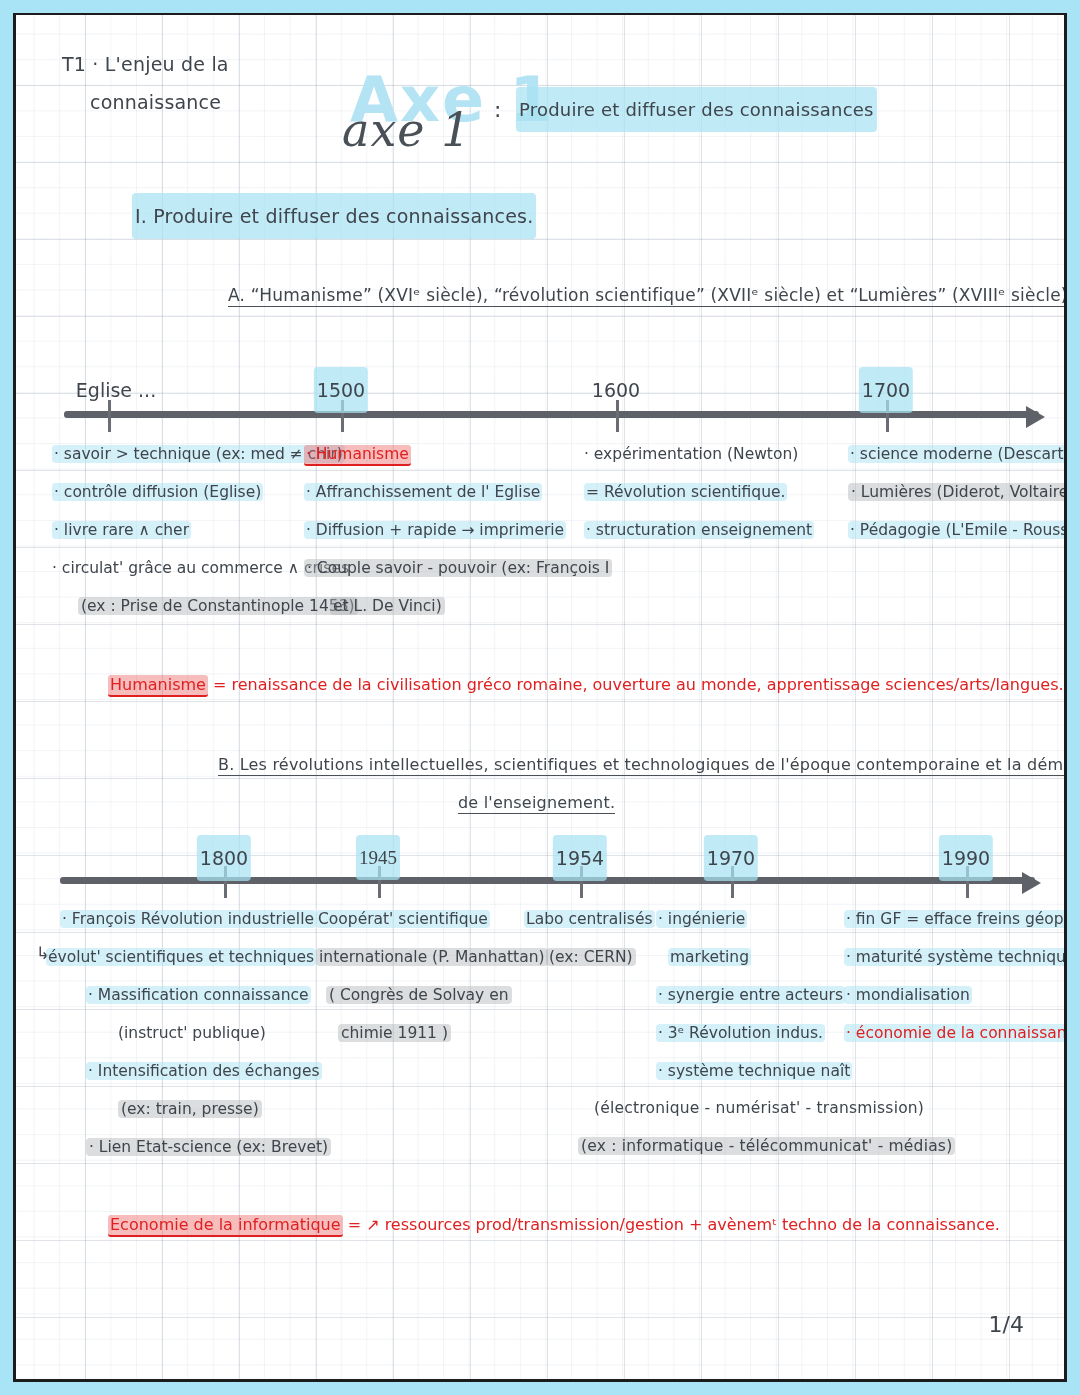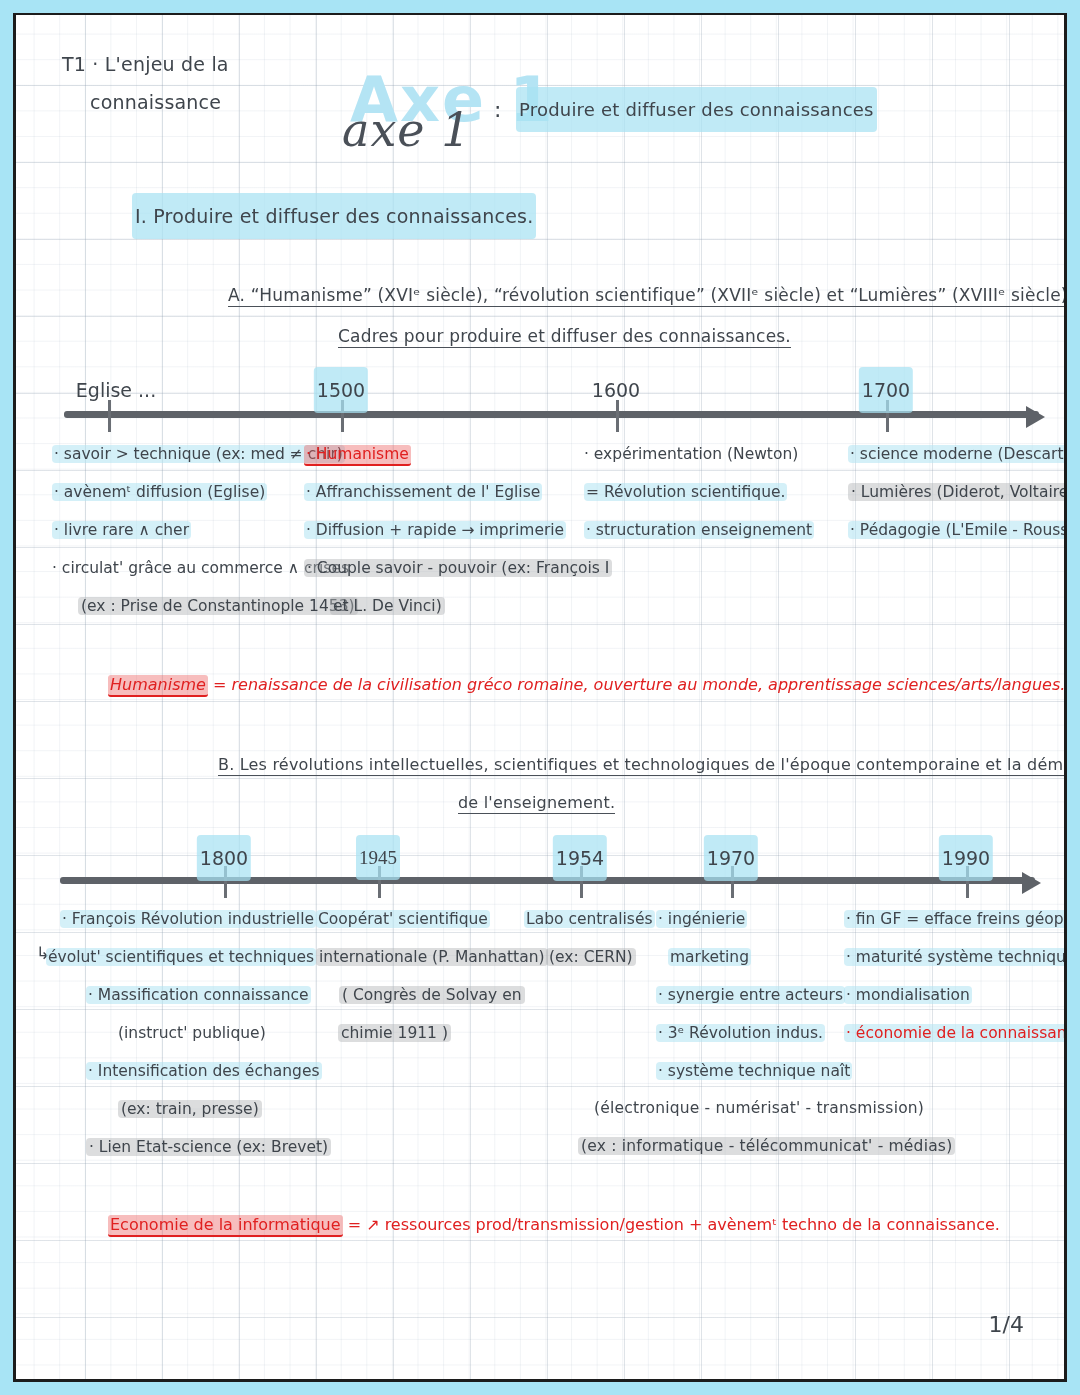--- a/index.html
+++ b/index.html
@@ -210,23 +210,20 @@
       <span class="hl-blue">Produire et diffuser des connaissances</span>
     </div>
 
     <div class="hw" id="sec-I">
       <span class="hl-blue">I. Produire et diffuser des connaissances.</span>
     </div>
 
     <div class="hw" id="headA-1">
       <span class="und">A. “Humanisme” (XVIᵉ siècle), “révolution scientifique” (XVIIᵉ siècle) et “Lumières” (XVIIIᵉ siècle) : de nouveaux</span>
     </div>
-    <div class="hw" id="headA-2">
-      <span class="und">Cadres pour produire et diffuser des connaissances.</span>
-    </div>
 
     <div class="tl-axis" style="left:48px; top:396px; width:975px;"></div>
     <div class="tl-arrow" style="left:1010px; top:391px;"></div>
 
     <div class="tl-tick" style="left:92px;  top:385px; height:32px;"></div>
     <div class="tl-tick" style="left:325px; top:385px; height:32px;"></div>
     <div class="tl-tick" style="left:600px; top:385px; height:32px;"></div>
     <div class="tl-tick" style="left:870px; top:385px; height:32px;"></div>
 
     <div class="tl-date" style="left:100px; top:364px;">
@@ -237,21 +234,21 @@
     </div>
     <div class="tl-date" style="left:600px; top:364px;">
       <span>1600</span>
     </div>
     <div class="tl-date" style="left:870px; top:364px;">
       <span class="hl-blue">1700</span>
     </div>
 
     <div class="col" style="left:36px; top:420px;">
       <div class="row"><span class="hl-blue-soft">· savoir &gt; technique (ex: med ≠ chir)</span></div>
-      <div class="row"><span class="hl-blue-soft">· avènemᵗ diffusion (Eglise)</span></div>
+      <div class="row"><span class="hl-blue-soft">· contrôle diffusion (Eglise)</span></div>
       <div class="row"><span class="hl-blue-soft">· livre rare ∧ cher</span></div>
       <div class="row"><span>· circulat' grâce au commerce ∧ crises</span></div>
       <div class="row ind"><span class="hl-grey">(ex : Prise de Constantinople 1453)</span></div>
     </div>
 
     <div class="col" style="left:288px; top:420px;">
       <div class="row"><span class="red"><span class="hl-red und-red">· Humanisme</span></span></div>
       <div class="row"><span class="hl-blue-soft">· Affranchissement de l' Eglise</span></div>
       <div class="row"><span class="hl-blue-soft">· Diffusion + rapide → imprimerie</span></div>
       <div class="row"><span class="hl-grey">· Couple savoir - pouvoir (ex: François I</span></div>
@@ -263,21 +260,21 @@
       <div class="row"><span class="hl-blue-soft">= Révolution scientifique.</span></div>
       <div class="row"><span class="hl-blue-soft">· structuration enseignement</span></div>
     </div>
 
     <div class="col" style="left:832px; top:420px;">
       <div class="row"><span class="hl-blue-soft">· science moderne (Descartes)</span></div>
       <div class="row"><span class="hl-grey">· Lumières (Diderot, Voltaire ...)</span></div>
       <div class="row"><span class="hl-blue-soft">· Pédagogie (L'Emile - Rousseau)</span></div>
     </div>
 
-    <div class="def-line" style="left:92px; top:660px;font-style:italic;">
+    <div class="def-line" style="left:92px; top:660px;">
       <span class="hl-red und-red">Humanisme</span>
       <span>= renaissance de la civilisation gréco romaine, ouverture au monde, apprentissage sciences/arts/langues.</span>
       
     </div>
 
     <div class="hw" id="headB-1">
       <span class="und">B. Les révolutions intellectuelles, scientifiques et technologiques de l'époque contemporaine et la démocratisation</span>
     </div>
     <div class="hw" id="headB-2">
       <span class="und">de l'enseignement.</span>
@@ -316,21 +313,21 @@
       <div class="row ind"><span class="hl-blue-soft">· Massification connaissance</span></div>
       <div class="row" style="padding-left:58px;"><span>(instruct' publique)</span></div>
       <div class="row ind"><span class="hl-blue-soft">· Intensification des échanges</span></div>
       <div class="row" style="padding-left:58px;"><span class="hl-grey">(ex: train, presse)</span></div>
       <div class="row ind"><span class="hl-grey">· Lien Etat-science (ex: Brevet)</span></div>
     </div>
 
     <div class="col" style="left:300px; top:885px;">
       <div class="row"><span class="hl-blue-soft">Coopérat' scientifique</span></div>
       <div class="row"><span class="hl-grey">internationale (P. Manhattan)</span></div>
-      <div class="row" style="padding-left:23px;"><span class="hl-grey">( Congrès de Solvay en</span></div>
+      <div class="row" style="padding-left:10px;"><span class="hl-grey">( Congrès de Solvay en</span></div>
       <div class="row" style="padding-left:22px;"><span class="hl-grey">chimie 1911 )</span></div>
     </div>
 
     <div class="col" style="left:508px; top:885px;">
       <div class="row"><span class="hl-blue-soft">Labo centralisés</span></div>
       <div class="row" style="padding-left:22px;"><span class="hl-grey">(ex: CERN)</span></div>
     </div>
 
     <div class="col" style="left:640px; top:885px;">
       <div class="row"><span class="hl-blue-soft">· ingénierie</span></div>

